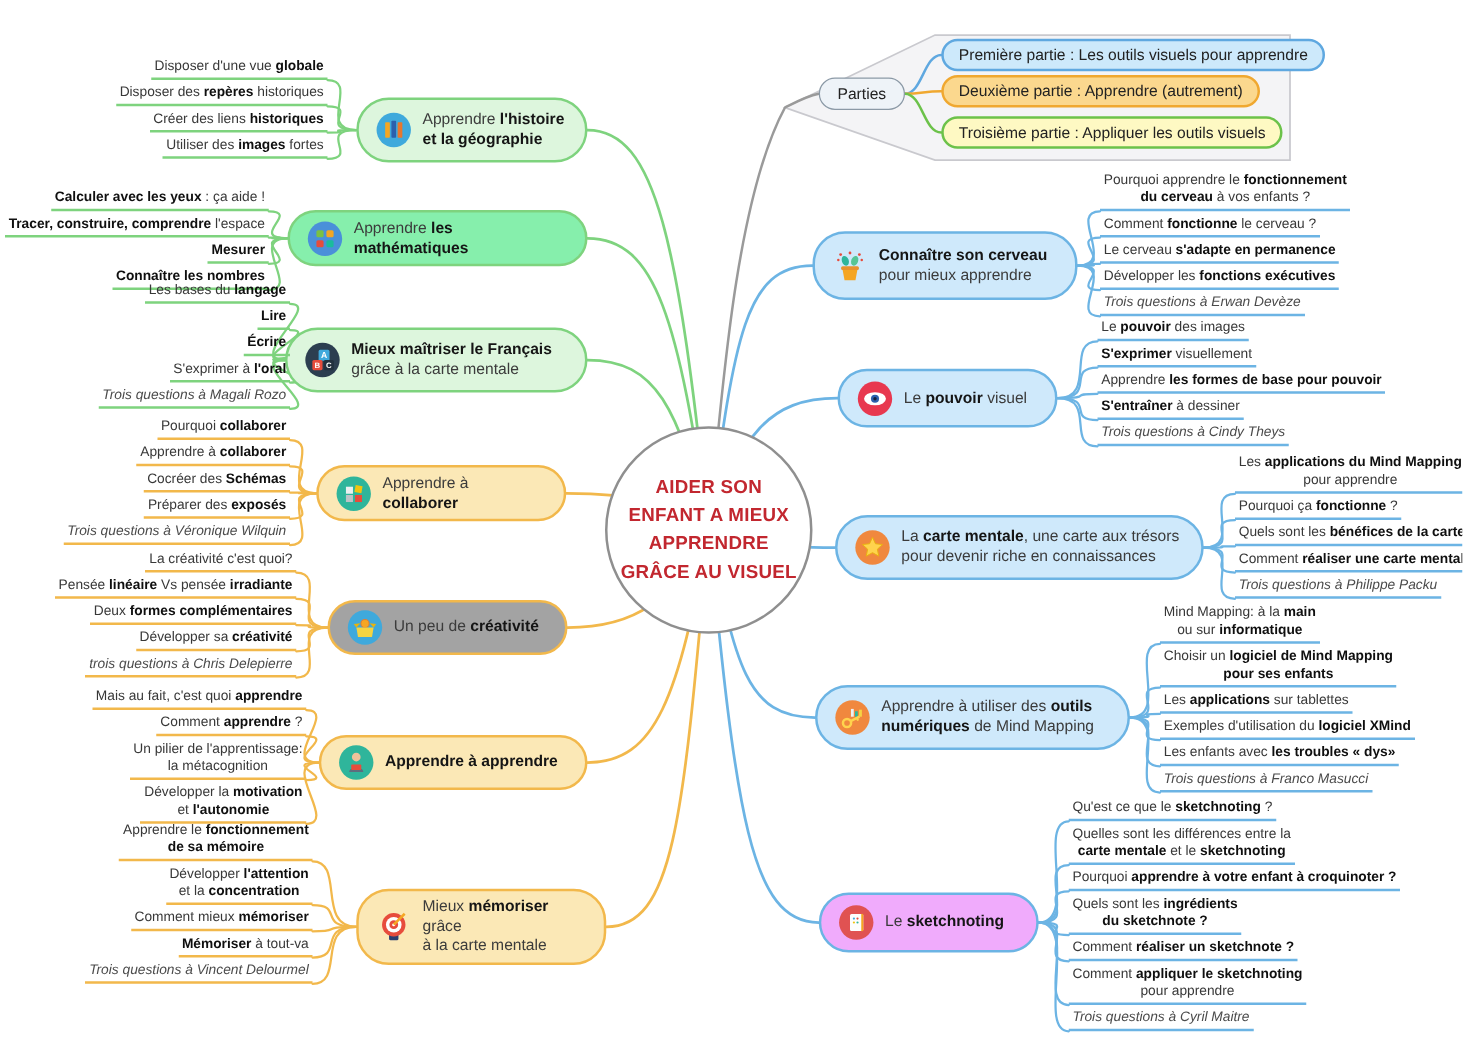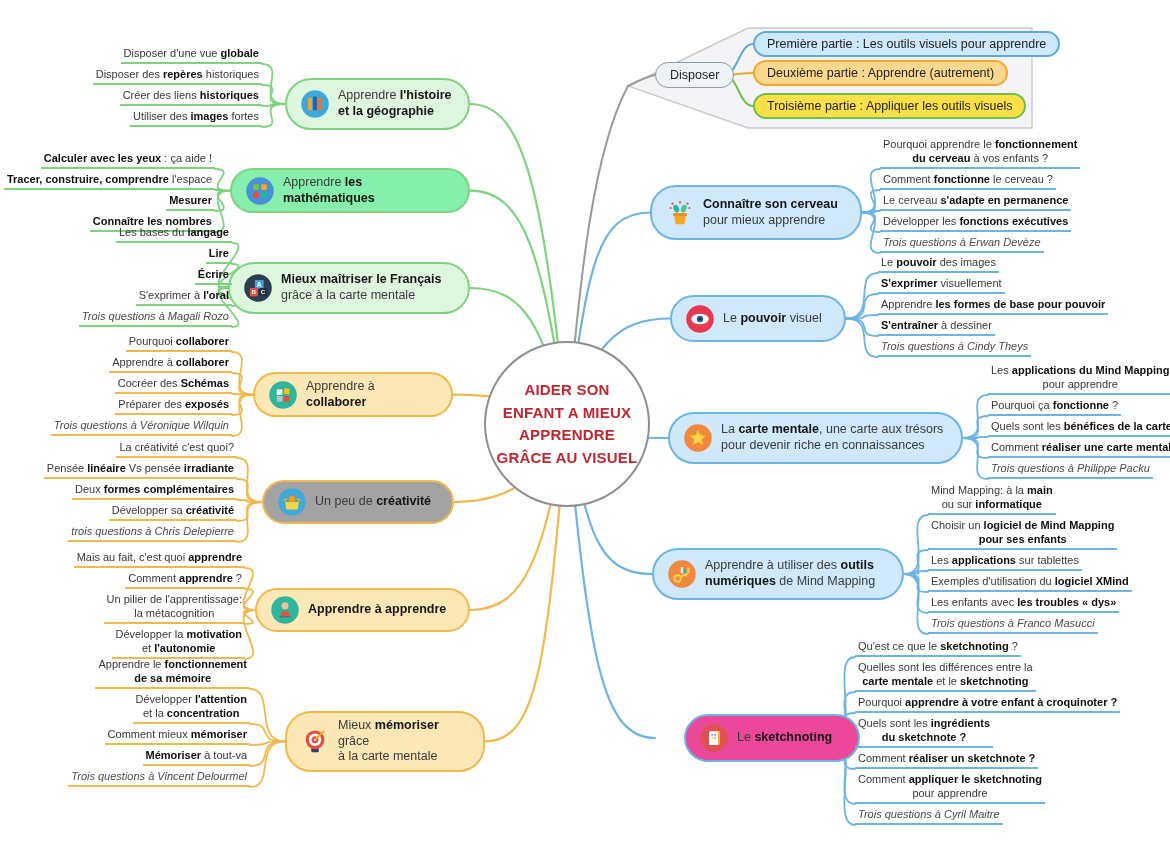--- a/index.html
+++ b/index.html
@@ -316,21 +316,21 @@
       <span class="tlabel">Apprendre à utiliser des <b>outils</b><br><b>numériques</b> de Mind Mapping</span>
     </div>
     <div class="leaves right" style="top: 483px; width: 255px; left: 928px;">
       <div class="leaf" style="border-bottom-color: rgb(108, 180, 228);">Mind Mapping: à la <b>main</b><br>ou sur <b>informatique</b></div>
       <div class="leaf" style="border-bottom-color: rgb(108, 180, 228);">Choisir un <b>logiciel de Mind Mapping</b><br><b>pour ses enfants</b></div>
       <div class="leaf" style="border-bottom-color: rgb(108, 180, 228);">Les <b>applications</b> sur tablettes</div>
       <div class="leaf" style="border-bottom-color: rgb(108, 180, 228);">Exemples d'utilisation du <b>logiciel XMind</b></div>
       <div class="leaf" style="border-bottom-color: rgb(108, 180, 228);">Les enfants avec <b>les troubles « dys»</b></div>
       <div class="leaf it" style="border-bottom-color: rgb(108, 180, 228);">Trois questions à Franco Masucci</div>
     </div>
-    <div class="topic" style="left: 684px; top: 714px; width: 176px; min-height: 48px; border-color: rgb(108, 180, 228); background: #ec4899; text-align: center;">
+    <div class="topic" style="left: 655px; top: 714px; width: 176px; min-height: 48px; border-color: rgb(108, 180, 228); background: #f0abfc; text-align: center;">
       <span class="icon">
         <svg viewBox="0 0 24 24">
           <circle cx="12" cy="12" r="11" fill="#e05252"></circle>
           <rect x="8" y="6.5" width="8.5" height="11" rx="1" fill="#fdfdfd"></rect>
           <rect x="15.2" y="6.5" width="1.3" height="11" fill="#f5a623"></rect>
           <circle cx="10.5" cy="9.5" r=".7" fill="#3fa9dc"></circle>
           <circle cx="12.8" cy="9.5" r=".7" fill="#e74c3c"></circle>
           <circle cx="10.5" cy="12" r=".7" fill="#f1c40f"></circle>
           <circle cx="12.8" cy="12" r=".7" fill="#2fb59b"></circle>
         </svg>
@@ -339,17 +339,17 @@
     </div>
     <div class="leaves right" style="top: 639px; width: 290px; left: 855px;">
       <div class="leaf" style="border-bottom-color: rgb(108, 180, 228);">Qu'est ce que le <b>sketchnoting</b> ?</div>
       <div class="leaf" style="border-bottom-color: rgb(108, 180, 228);">Quelles sont les différences entre la<br><b>carte mentale</b> et le <b>sketchnoting</b></div>
       <div class="leaf" style="border-bottom-color: rgb(108, 180, 228);">Pourquoi <b>apprendre à votre enfant à croquinoter ?</b></div>
       <div class="leaf" style="border-bottom-color: rgb(108, 180, 228);">Quels sont les <b>ingrédients</b><br><b>du sketchnote ?</b></div>
       <div class="leaf" style="border-bottom-color: rgb(108, 180, 228);">Comment <b>réaliser un sketchnote ?</b></div>
       <div class="leaf" style="border-bottom-color: rgb(108, 180, 228);">Comment <b>appliquer le sketchnoting</b><br>pour apprendre</div>
       <div class="leaf it" style="border-bottom-color: rgb(108, 180, 228);">Trois questions à Cyril Maitre</div>
     </div>
-    <div class="pnode" style="left: 655px; top: 62px;"><span>Disposer</span></div>
+    <div class="pnode" style="left: 655px; top: 62px;"><span>Parties</span></div>
     <div class="pchild" style="left: 753px; top: 31px; border-color: rgb(95, 168, 224); background: rgb(205, 233, 251);">Première partie : Les outils visuels pour apprendre</div>
     <div class="pchild" style="left: 753px; top: 60px; border-color: rgb(240, 168, 48); background: rgb(251, 216, 142);">Deuxième partie : Apprendre (autrement)</div>
-    <div class="pchild" style="left: 753px; top: 93px; border-color: rgb(108, 194, 74); background: #fde047;">Troisième partie : Appliquer les outils visuels</div>
+    <div class="pchild" style="left: 753px; top: 93px; border-color: rgb(108, 194, 74); background: #fef9c3;">Troisième partie : Appliquer les outils visuels</div>
   </div>
 
 </body></html>

